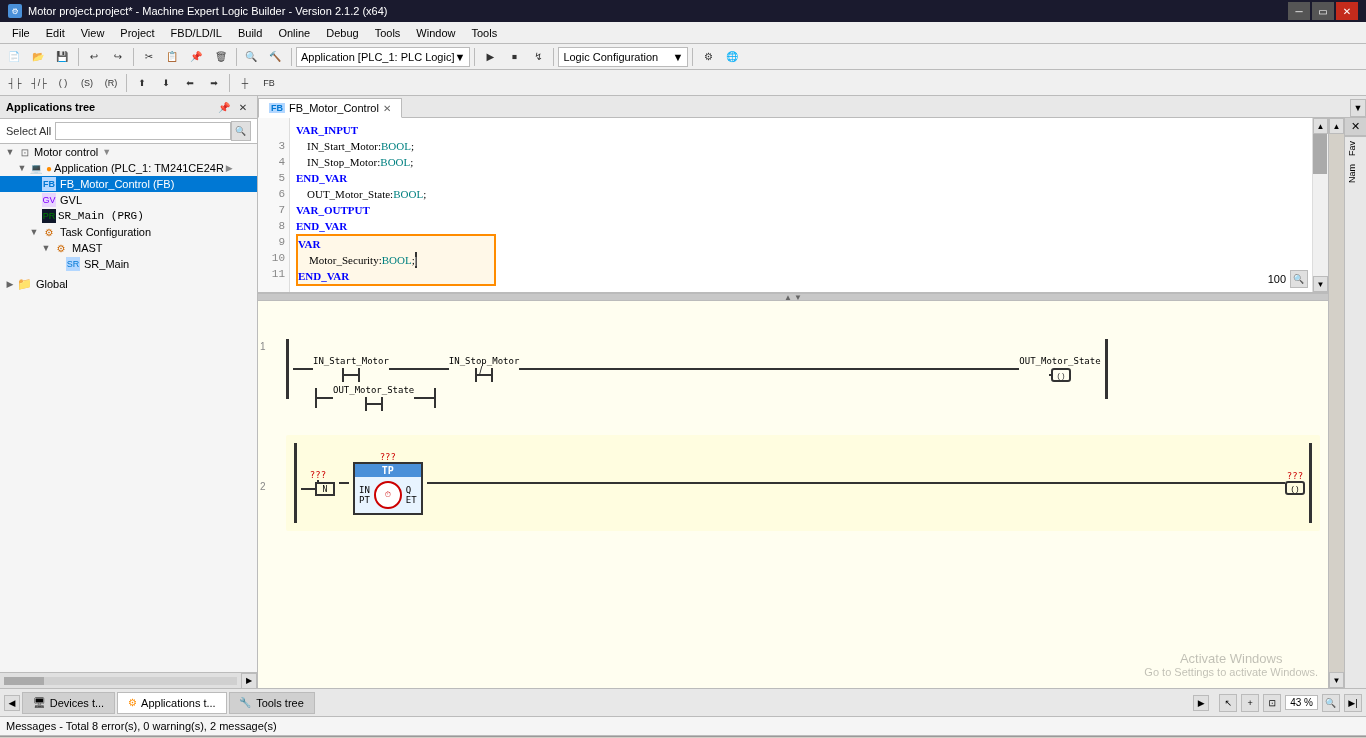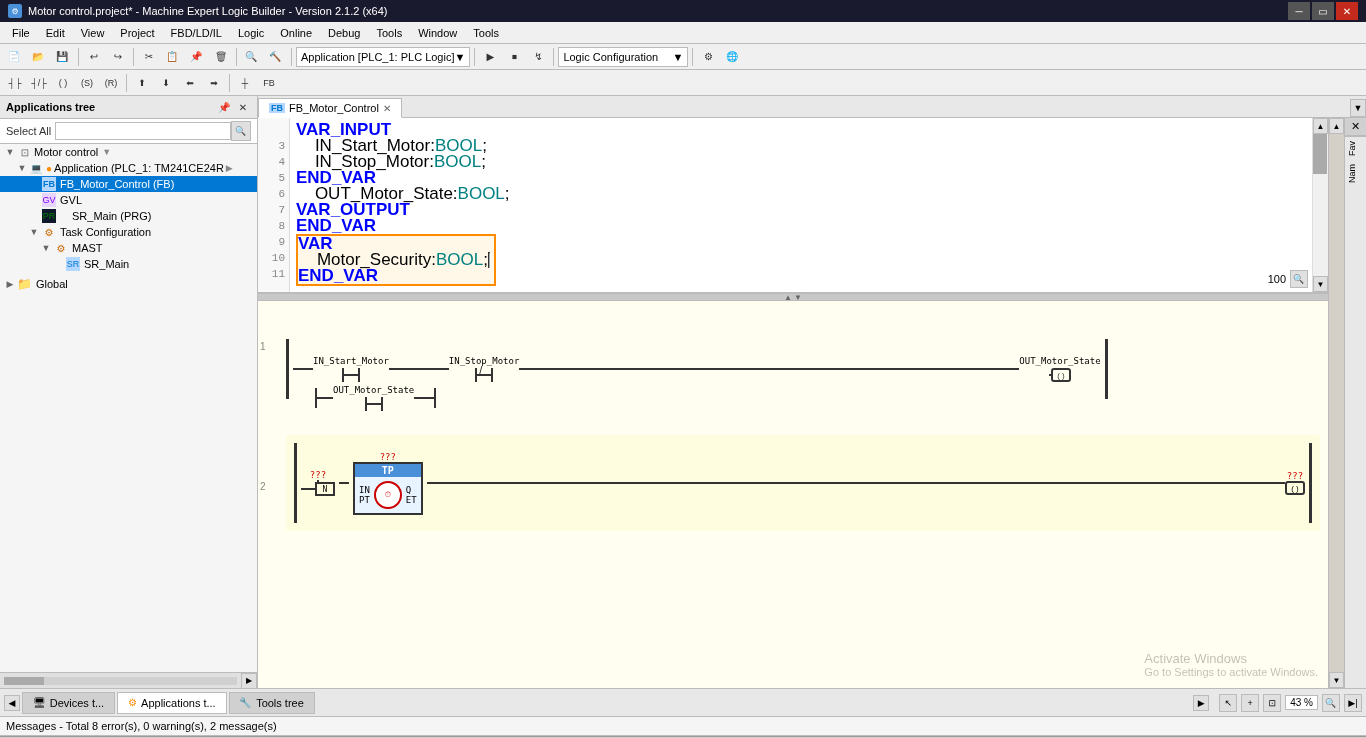--- a/index.html
+++ b/index.html
@@ -50,66 +50,66 @@
     
     
     .tab-bar { background: #e8e8e8; border-bottom: 1px solid #bbb; display: flex; align-items: flex-end; padding-top: 2px; position: relative; }
     .tab { display: flex; align-items: center; padding: 3px 10px; background: #e8e8e8; border: 1px solid #bbb; border-bottom: none; cursor: pointer; font-size: 11px; gap: 4px; height: 20px; }
     .tab.active { background: white; border-bottom: 1px solid white; margin-bottom: -1px; z-index: 1; }
     .tab-close { font-size: 10px; cursor: pointer; color: #666; }
     
     #line-numbers { width: 32px; background: #f8f8f8; border-right: 1px solid #ddd; font-family: 'Courier New', monospace; font-size: 11px; color: #888; padding-top: 4px; overflow: hidden; text-align: right; padding-right: 4px; }
     .line-num { height: 16px; line-height: 16px; display: block; }
     
-    #code-content { flex: 1; overflow: auto; font-family: Liberation Sans, sans-serif; font-size: 17px; padding: 4px 6px; position: relative; }
+    #code-content { flex: 1; overflow: auto; font-family: Liberation Serif, serif; font-size: 11px; padding: 4px 6px; position: relative; }
     .code-line { height: 16px; line-height: 16px; white-space: pre; }
     .kw { color: #0000ff; font-weight: bold; }
     .type { color: #008080; }
     
     
     #ladder-area { flex: 1; background: #fffef0; overflow: auto; position: relative; padding: 8px; min-height: 200px; }
     .bottom-tab { padding: 3px 10px; background: #d0d0d0; border: 1px solid #bbb; font-size: 11px; cursor: pointer; height: 22px; display: flex; align-items: center; gap: 4px; white-space: nowrap; }
     .bottom-tab.active { background: white; }
     
     
     #statusbar { height: 22px; background: #d4d0c8; border-top: 1px solid #999; display: flex; align-items: center; padding: 0 6px; gap: 8px; font-size: 11px; }
     
     
     #messages-bar { height: 20px; background: #ffffcc; border-top: 1px solid #bbb; border-bottom: 1px solid #bbb; display: flex; align-items: center; padding: 0 6px; font-size: 11px; }
     
     
     #toolbar2 { background: #f0f0f0; height: 26px; border-bottom: 1px solid #bbb; display: flex; align-items: center; padding: 0 4px; gap: 2px; }
     
     
-    .activate-watermark { position: absolute; bottom: 60px; right: 20px; color: rgba(0,0,0,0.25); font-size: 13px; text-align: left; pointer-events: none; }
+    .activate-watermark { position: absolute; bottom: 60px; right: 20px; color: rgba(0,0,0,0.25); font-size: 13px; text-align: center; pointer-events: none; }
     
     .editor-wrapper { display: flex; flex: 1; overflow: hidden; }
   </style>
 </head>
 <body>
 
 <div id="titlebar">
   <div class="title">
     <div class="title-icon">⚙</div>
-    <span>Motor control.project* - Machine Expert Logic Builder - Version 2.1.2 (x64)</span>
+    <span>Motor project.project* - Machine Expert Logic Builder - Version 2.1.2 (x64)</span>
   </div>
   <div class="win-controls">
     <button class="win-btn">─</button>
     <button class="win-btn">▭</button>
     <button class="win-btn close">✕</button>
   </div>
 </div>
 
 <div id="menubar">
   <span class="menu-item">File</span>
   <span class="menu-item">Edit</span>
   <span class="menu-item">View</span>
   <span class="menu-item">Project</span>
   <span class="menu-item">FBD/LD/IL</span>
-  <span class="menu-item">Logic</span>
+  <span class="menu-item">Build</span>
   <span class="menu-item">Online</span>
   <span class="menu-item">Debug</span>
   <span class="menu-item">Tools</span>
   <span class="menu-item">Window</span>
   <span class="menu-item">Tools</span>
 </div>
 
 <div class="toolbar" style="height:26px;">
   <button class="tb-btn">📄</button>
   <button class="tb-btn">📂</button>
@@ -202,21 +202,21 @@
 
       <div class="tree-item" style="padding-left: 28px;">
         <span class="tree-expand"> </span>
         <span class="tree-icon" style="color:#8000ff; font-size:9px; background:#e8d5ff; padding:0 2px;">GV</span>
         <span style="margin-left:2px;">GVL</span>
       </div>
 
       <div class="tree-item" style="padding-left: 28px;">
         <span class="tree-expand"> </span>
         <span class="tree-icon" style="color:#008000; font-size:9px; background:#0f172a; padding:0 2px;">PR</span>
-        <span style="margin-left:14px;">SR_Main (PRG)</span>
+        <span style="margin-left:0;font-family:Liberation Mono, monospace;">SR_Main (PRG)</span>
       </div>
 
       <div class="tree-item" style="padding-left: 28px;">
         <span class="tree-expand">▼</span>
         <span class="tree-icon" style="color:#cc6600; font-size:10px;">⚙</span>
         <span style="margin-left:2px;">Task Configuration</span>
       </div>
 
       <div class="tree-item" style="padding-left: 40px;">
         <span class="tree-expand">▼</span>

